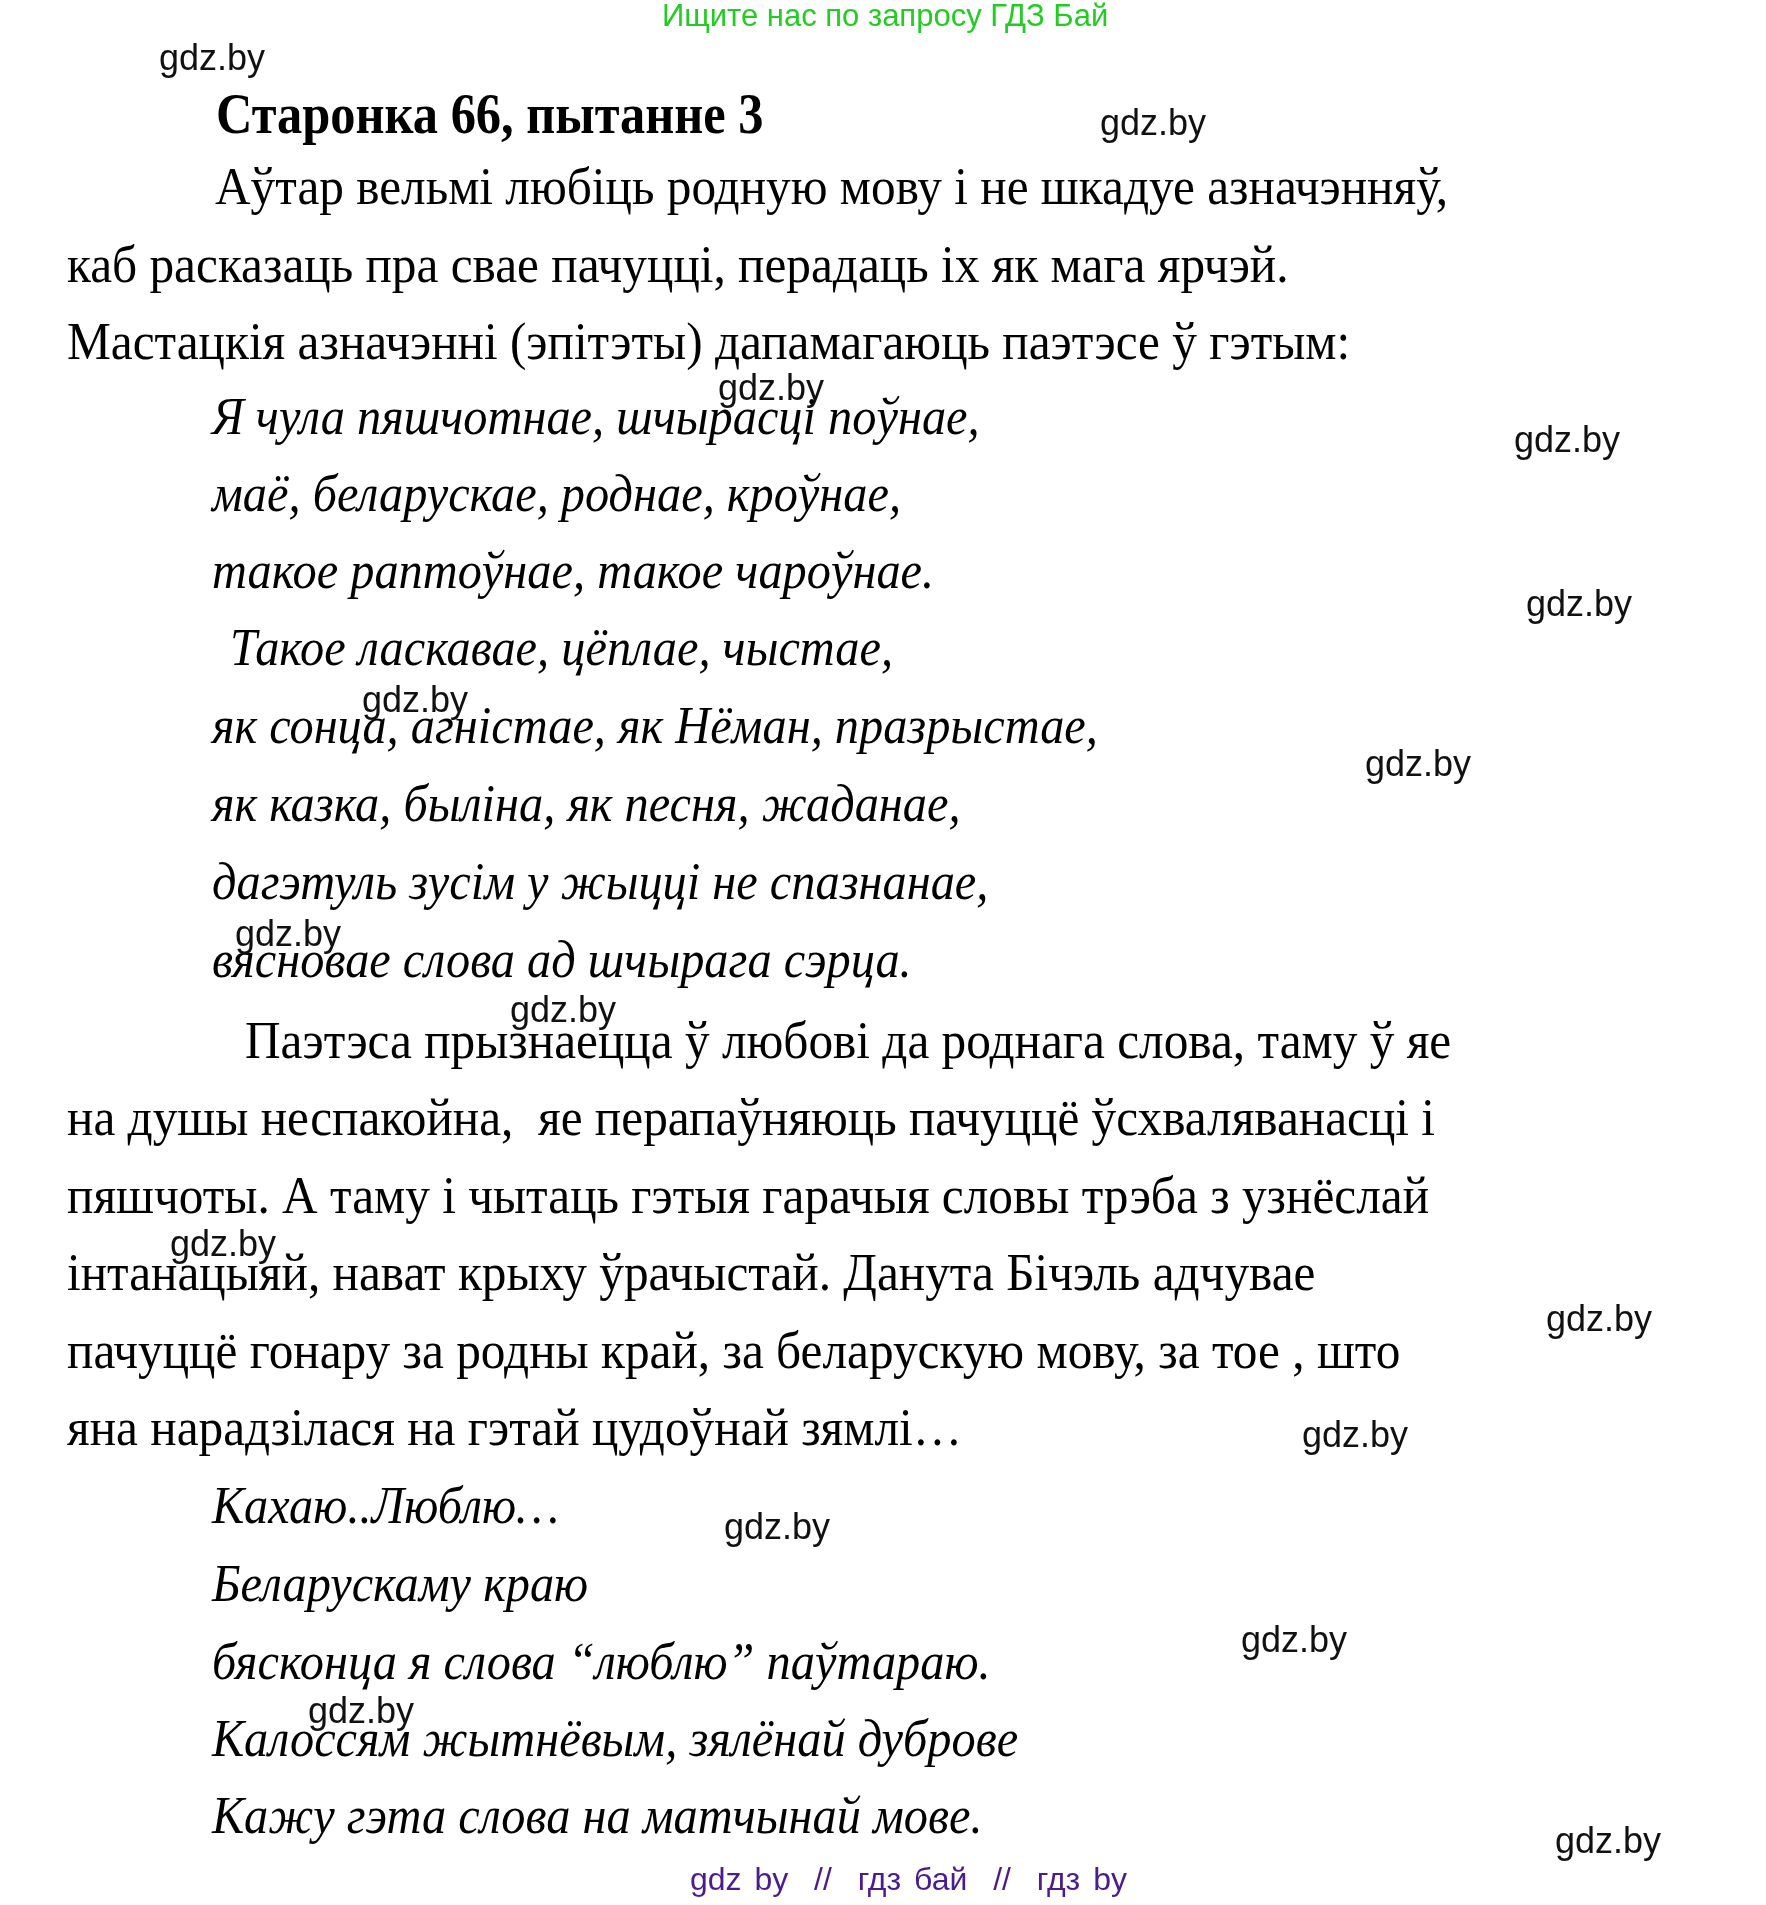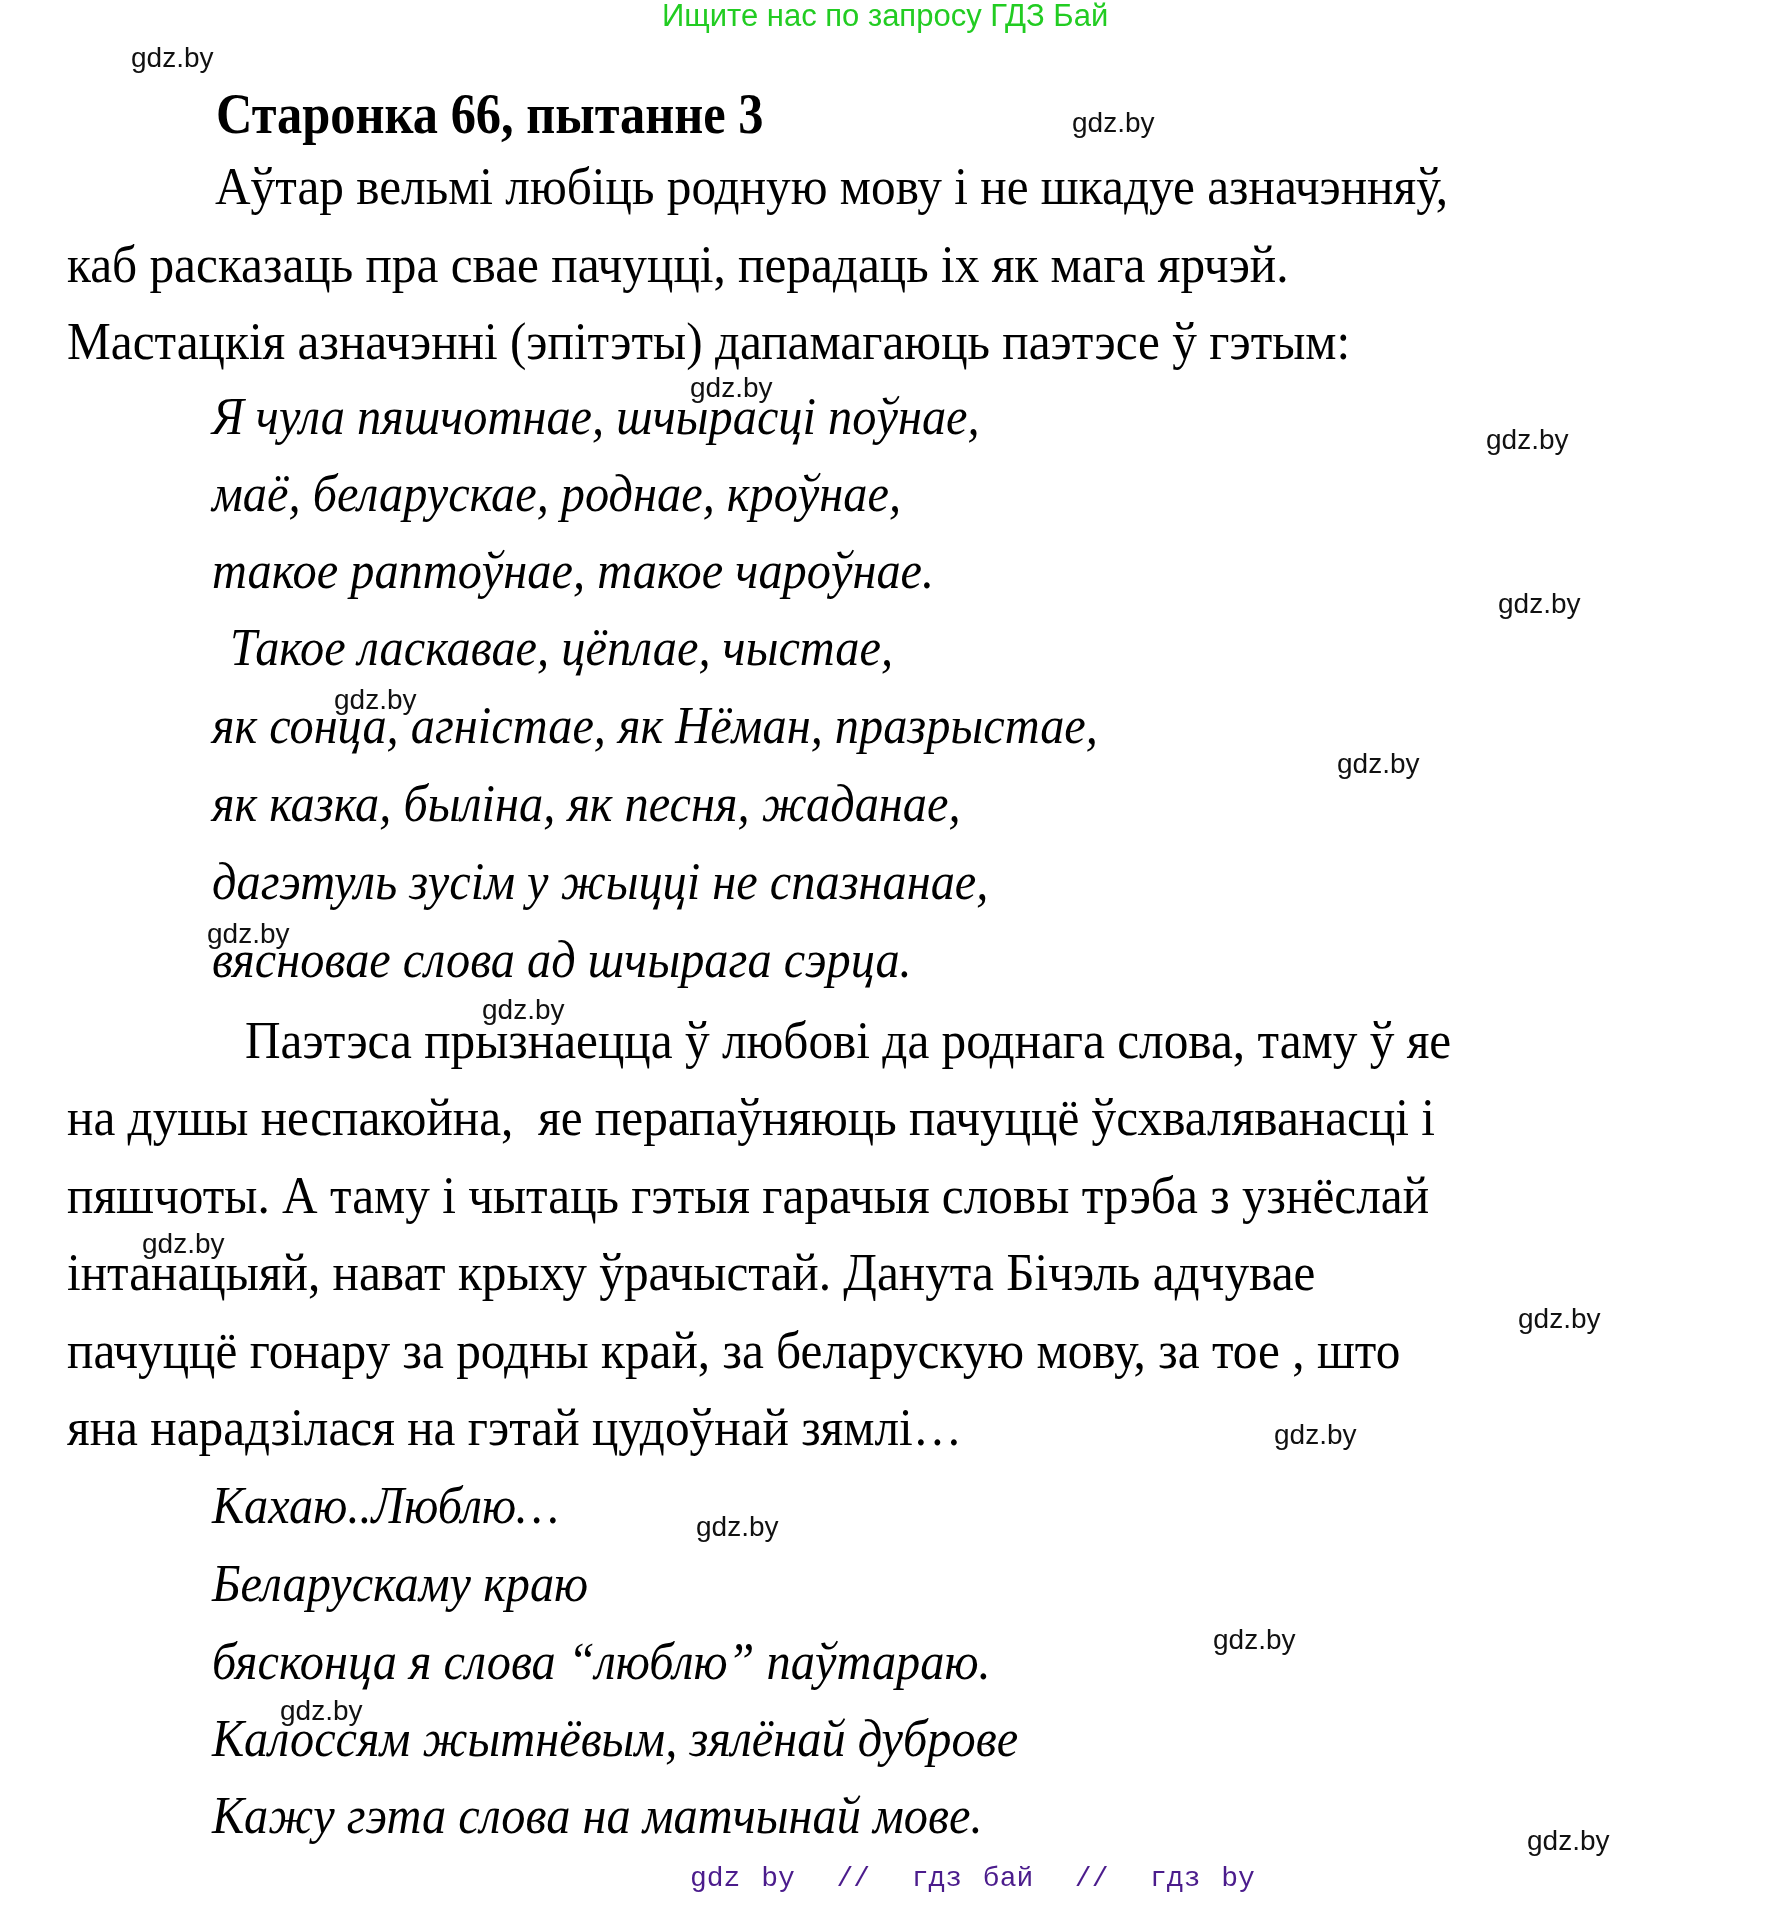--- a/index.html
+++ b/index.html
@@ -17,23 +17,24 @@
   .banner {
     font-family: "Liberation Sans", sans-serif;
     font-size: 31px;
     color: #22cc22;
     left: 662px;
     top: -2px;
     line-height: 36px;
   }
   .wm {
     font-family: "Liberation Sans", sans-serif;
-    font-size: 28px;
+    font-size: 36px;
     color: #111111;
     line-height: 32px;
+    margin-left: 28px;
   }
   .title {
     font-family: "Liberation Serif", serif;
     font-weight: bold;
     font-size: 56px;
     color: #000;
     left: 216px;
     top: 82px;
     line-height: 64px;
     transform-origin: left top;
@@ -48,22 +49,22 @@
   }
   .verse {
     font-family: "Liberation Serif", serif;
     font-style: italic;
     font-size: 52px;
     color: #000;
     line-height: 60px;
     transform-origin: left top;
   }
   .footer {
-    font-family: Liberation Mono, monospace;
-    font-size: 28px;
+    font-family: Liberation Sans, sans-serif;
+    font-size: 32px;
     color: #4b1c8c;
     left: 690px;
     top: 1862px;
     line-height: 34px;
     word-spacing: 4px;
   }
 </style>
 </head>
 <body>
 

